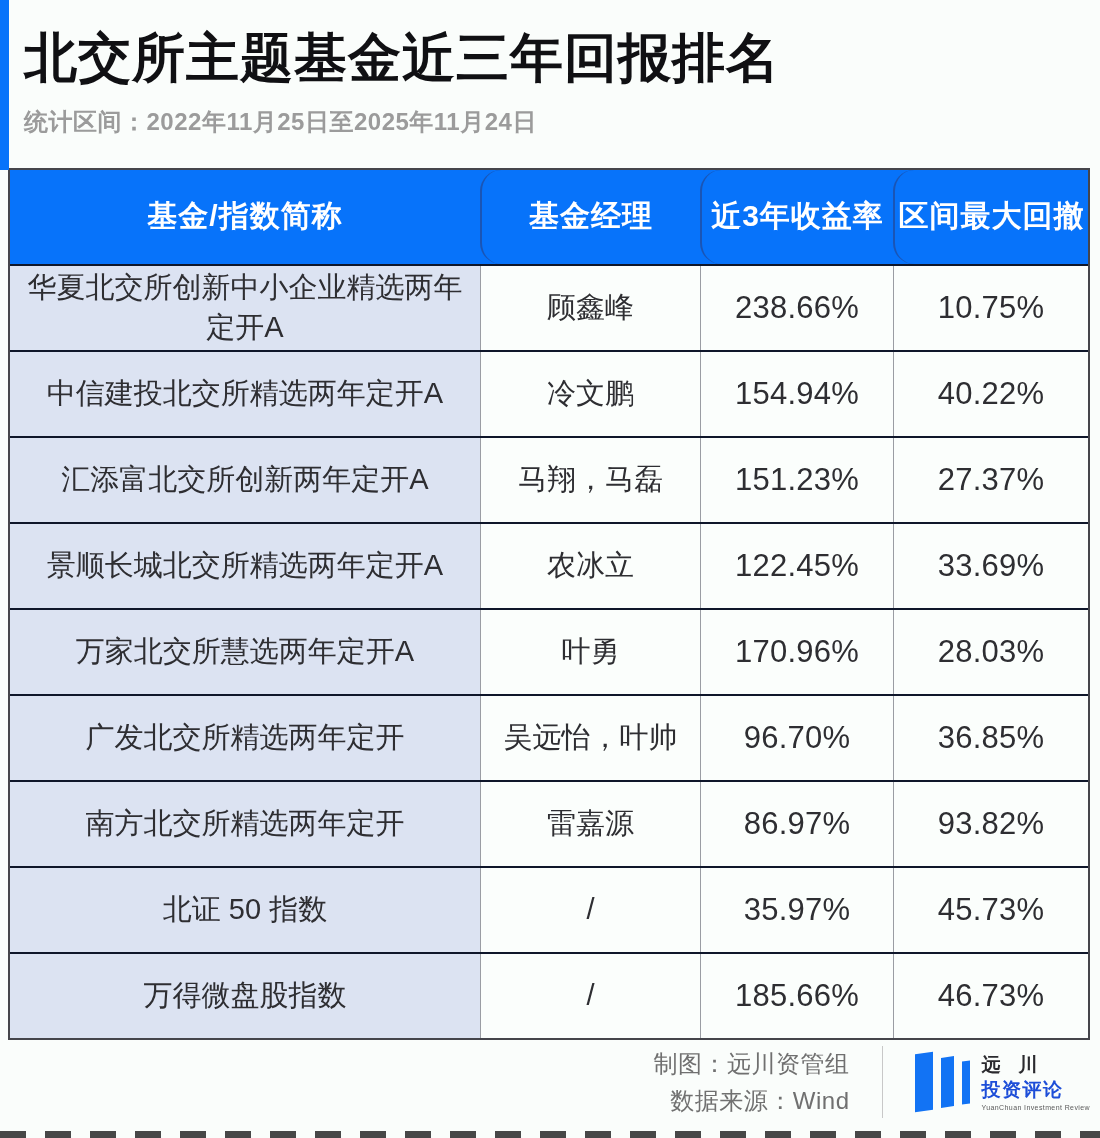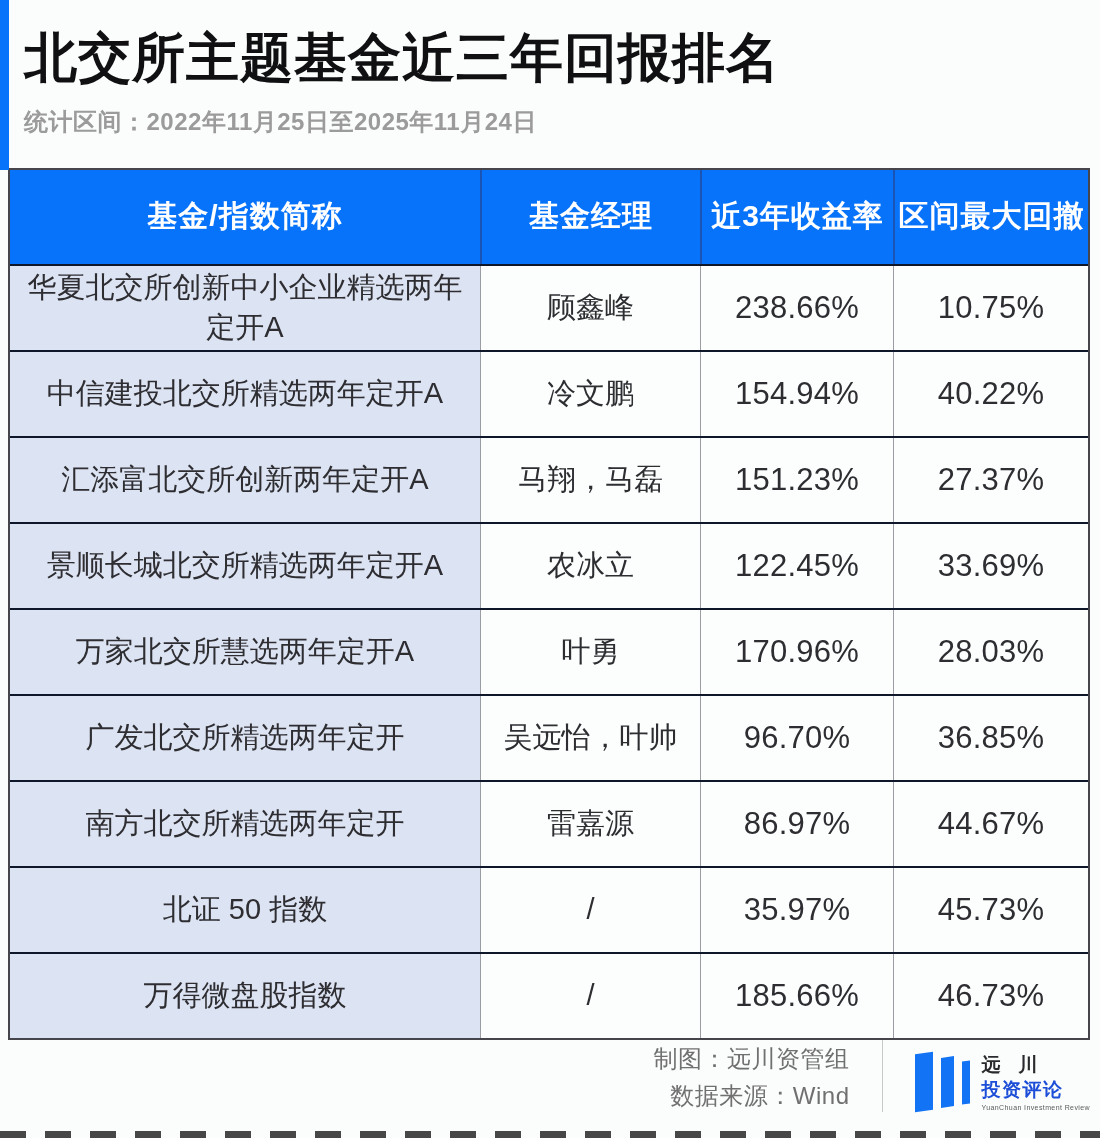--- a/index.html
+++ b/index.html
@@ -39,40 +39,40 @@
     display: grid;
     grid-template-columns: 470px 220px 193px 195px;
   }
   .thead { background: #0773FA; }
   .thead .th {
     height: 94px;
     display: flex; align-items: center; justify-content: center;
     color: #FFFFFF; font-size: 30px; font-weight: 700;
     letter-spacing: 1px;
   }
-  .thead .th + .th { border-left: 2px solid #1A55B5; }
+  .thead .th + .th { border-left: 2px solid #1A55B5; border-radius: 21px; }
   .tr { border-top: 2px solid #0f172a; }
   .tr .td {
     height: 84px;
     display: flex; align-items: center; justify-content: center;
     text-align: center;
     font-size: 29px; color: #2E2E32;
     line-height: 1.35;
     padding: 0 10px;
     background: #FBFEFC;
   }
   .tr .td + .td { border-left: 1px solid #9A9DA3; }
   .tr .td.col0 { background: #DCE3F2; }
   .tr .td.col2, .tr .td.col3 { font-size: 31px; letter-spacing: 0.2px; }
   
   .footer {
     position: absolute;
     left: 0; right: 6px; bottom: 14px;
     height: 84px;
-    display: flex; justify-content: flex-end;
+    display: flex; align-items: center; justify-content: flex-end;
     gap: 32px;
   }
   .credits {
     text-align: right;
     font-size: 24px; color: #707070; line-height: 1.55;
     letter-spacing: 0.5px;
   }
   .footer-divider {
     width: 1px; height: 72px; background: #C8C8C8;
   }
@@ -157,21 +157,21 @@
         <div class="tr grid-row">
           <div class="td col0">广发北交所精选两年定开</div>
           <div class="td col1">吴远怡，叶帅</div>
           <div class="td col2">96.70%</div>
           <div class="td col3">36.85%</div>
         </div>
         <div class="tr grid-row">
           <div class="td col0">南方北交所精选两年定开</div>
           <div class="td col1">雷嘉源</div>
           <div class="td col2">86.97%</div>
-          <div class="td col3">44.67%</div>
+          <div class="td col3">93.82%</div>
         </div>
         <div class="tr grid-row">
           <div class="td col0">北证 50 指数</div>
           <div class="td col1">/</div>
           <div class="td col2">35.97%</div>
           <div class="td col3">45.73%</div>
         </div>
         <div class="tr grid-row">
           <div class="td col0">万得微盘股指数</div>
           <div class="td col1">/</div>

